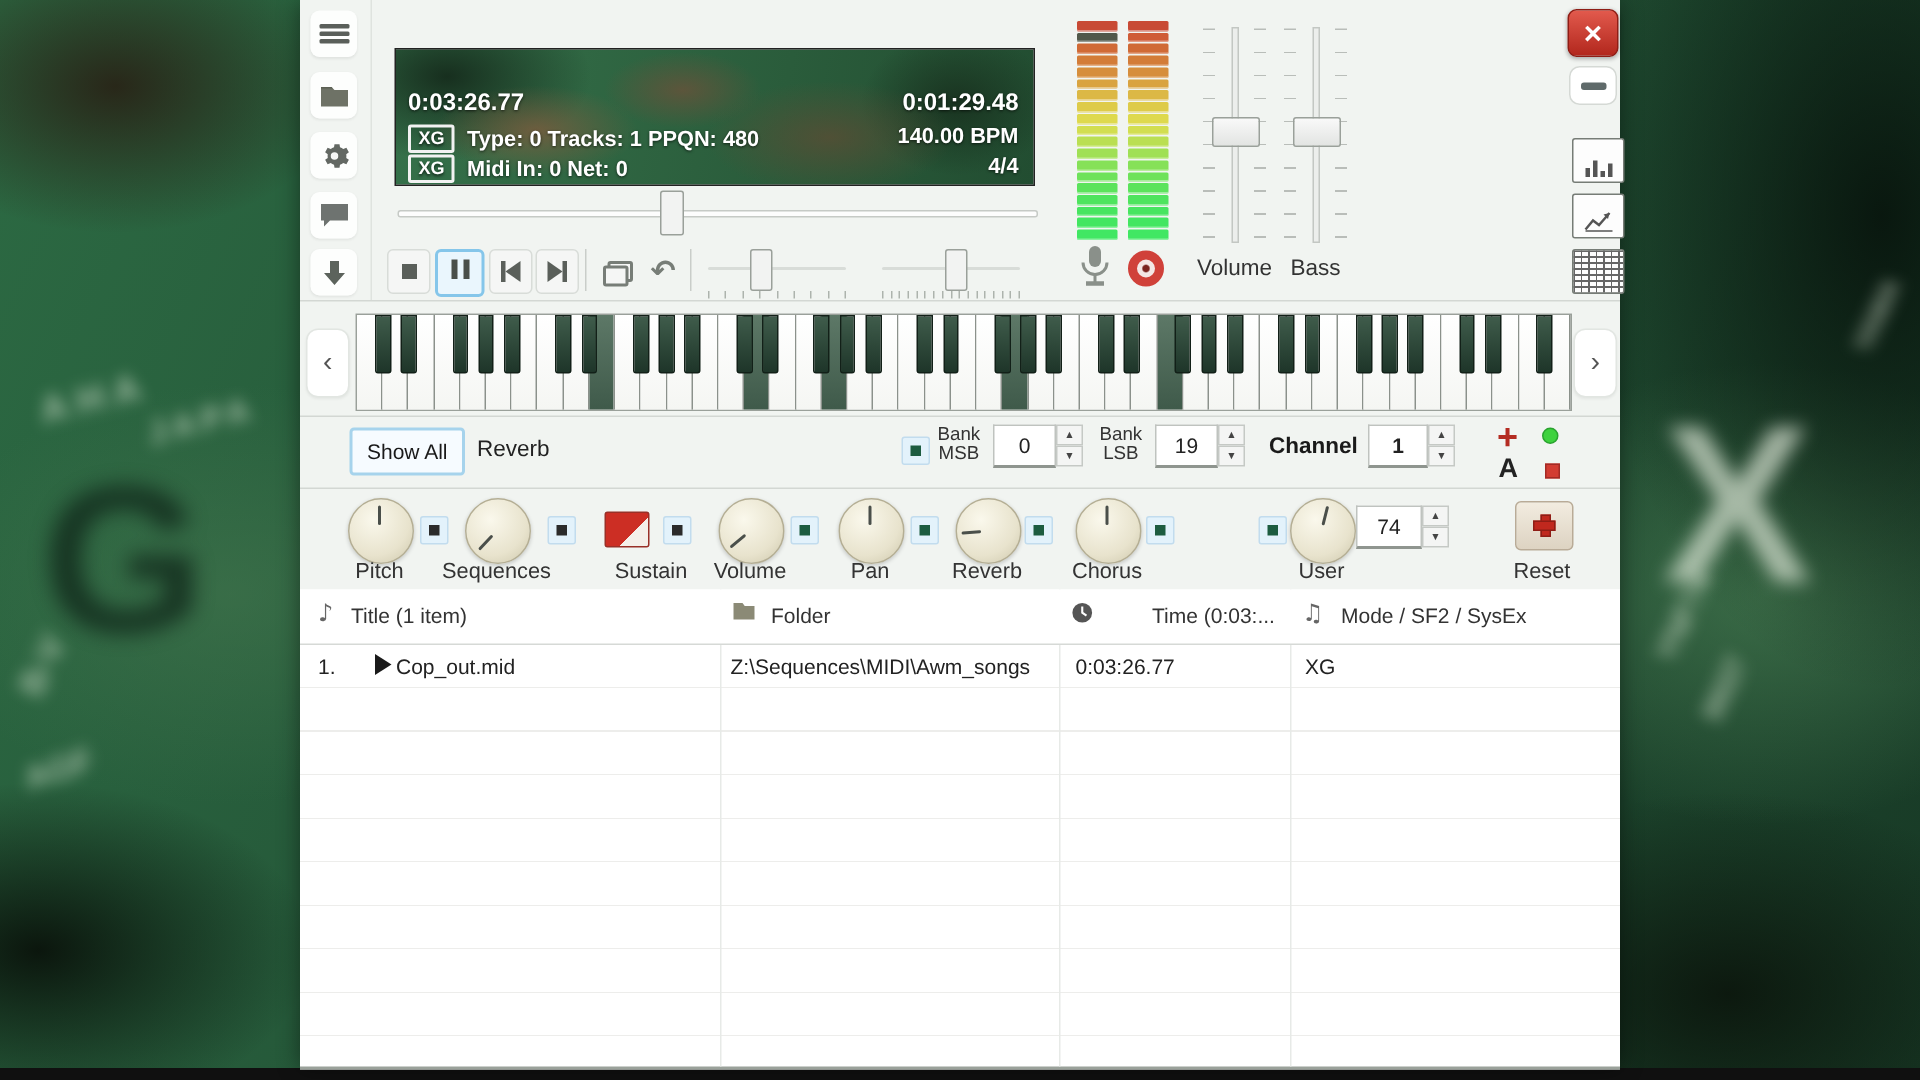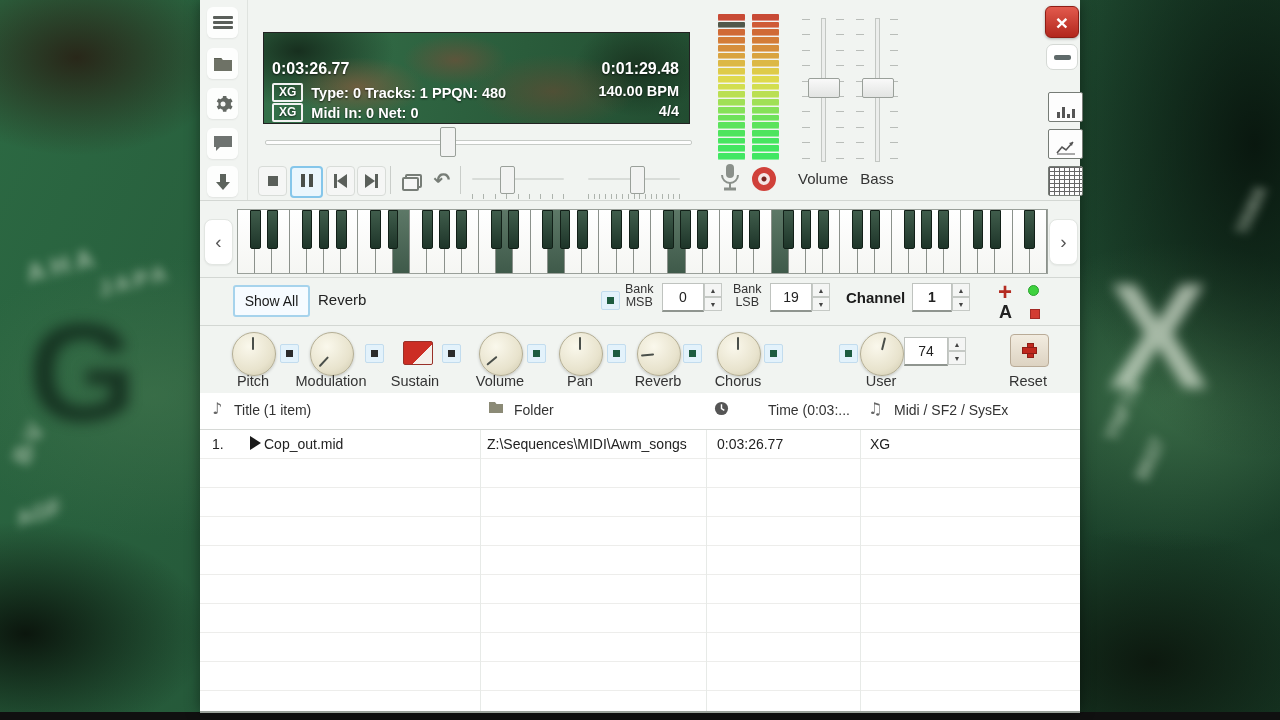--- a/index.html
+++ b/index.html
@@ -558,27 +558,27 @@
         <i style="background: rgb(43, 43, 43);"></i>
       </div>
     <div class="klabel" style="left:3px">Pitch</div>
 
     <div class="knob" style="left:110px">
         <div class="pointer" style="transform: rotate(-137deg);"></div>
       </div>
     <div class="kind" style="left:165px">
         <i style="background: rgb(43, 43, 43);"></i>
       </div>
-    <div class="klabel" style="left:81px">Modulation</div>
+    <div class="klabel" style="left:81px">Sequences</div>
 
     <div class="sustain-icon"></div>
     <div class="kind" style="left:242px">
         <i style="background: rgb(43, 43, 43);"></i>
       </div>
-    <div class="klabel" style="left:165px">Sustain</div>
+    <div class="klabel" style="left:184px">Sustain</div>
 
     <div class="knob" style="left:279px">
         <div class="pointer" style="transform: rotate(-130deg);"></div>
       </div>
     <div class="kind" style="left:327px">
         <i style="background: rgb(29, 92, 64);"></i>
       </div>
     <div class="klabel" style="left:250px">Volume</div>
 
     <div class="knob" style="left:359px">
@@ -634,21 +634,21 @@
         <svg class="hicon" style="left:288px" width="16" height="13" viewBox="0 0 16 13">
             <path d="M1 1h6l1.5 2H15v9H1z" fill="#8b8a76"></path>
           </svg>
         <span class="hcell" style="left:314px">Folder</span>
         <svg class="hicon" style="left:514px" width="15" height="15" viewBox="0 0 16 16">
             <circle cx="8" cy="8" r="7" fill="#555"></circle>
             <path d="M8 3.5V8l3 2" stroke="#fff" stroke-width="1.5" fill="none"></path>
           </svg>
         <span class="hcell" style="left:568px">Time (0:03:...</span>
         <span class="hicon" style="left:668px">♫</span>
-        <span class="hcell" style="left:694px">Midi / SF2 / SysEx</span>
+        <span class="hcell" style="left:694px">Mode / SF2 / SysEx</span>
       </div>
       <div class="prow">
         <span style="left:12px">1.</span>
         <span class="play-tri"></span>
         <span style="left:64px">Cop_out.mid</span>
         <span style="left:287px">Z:\Sequences\MIDI\Awm_songs</span>
         <span style="left:517px">0:03:26.77</span>
         <span style="left:670px">XG</span>
       </div>
     </div>

